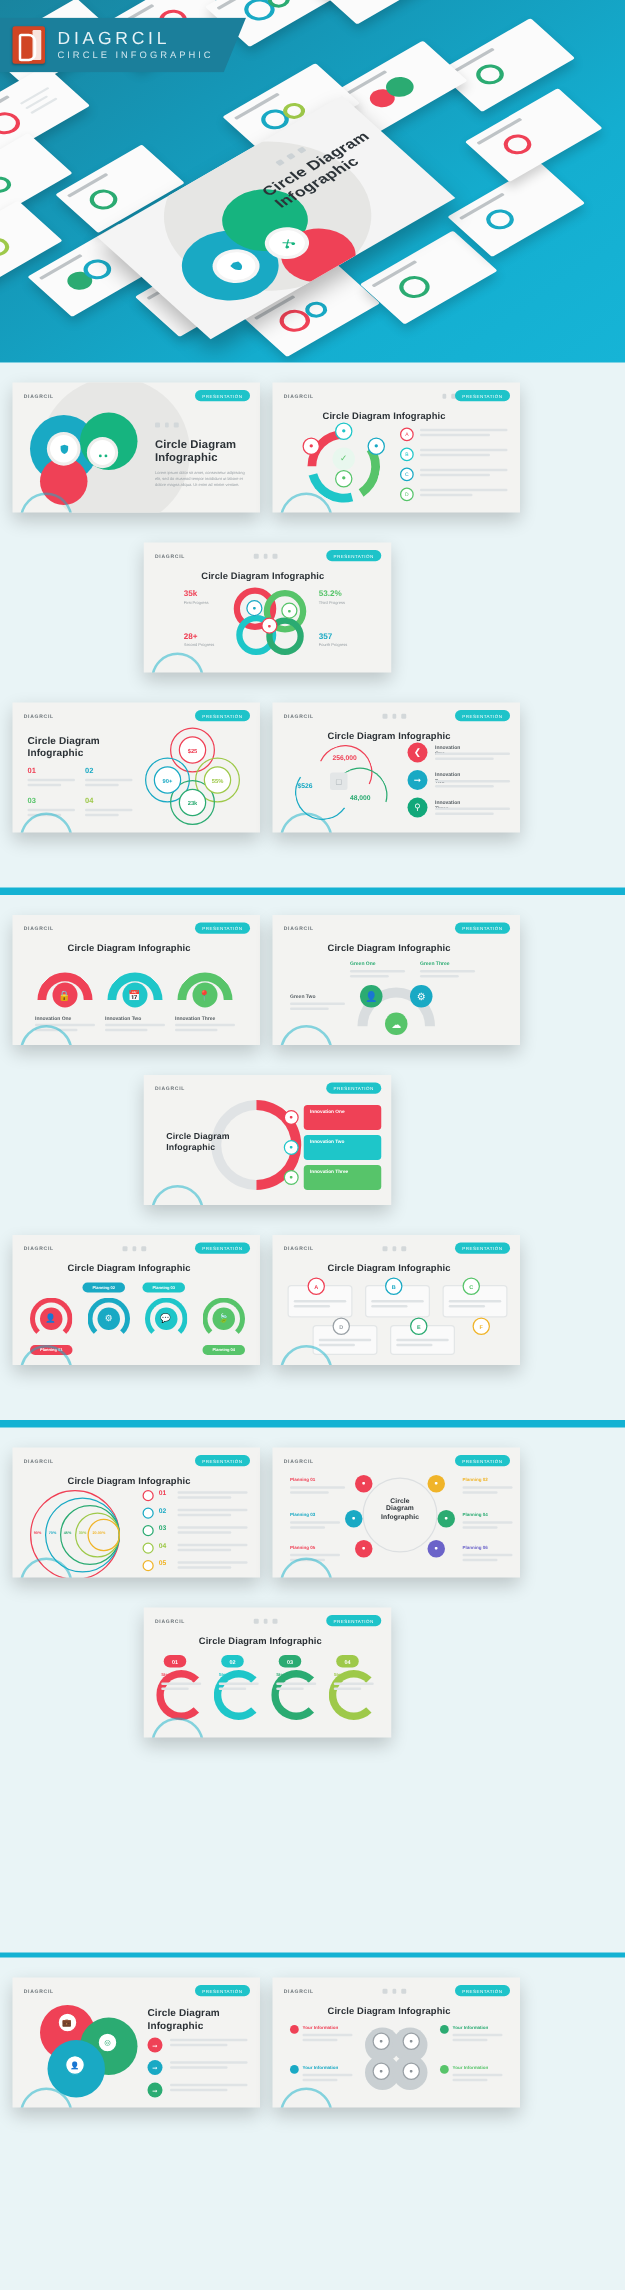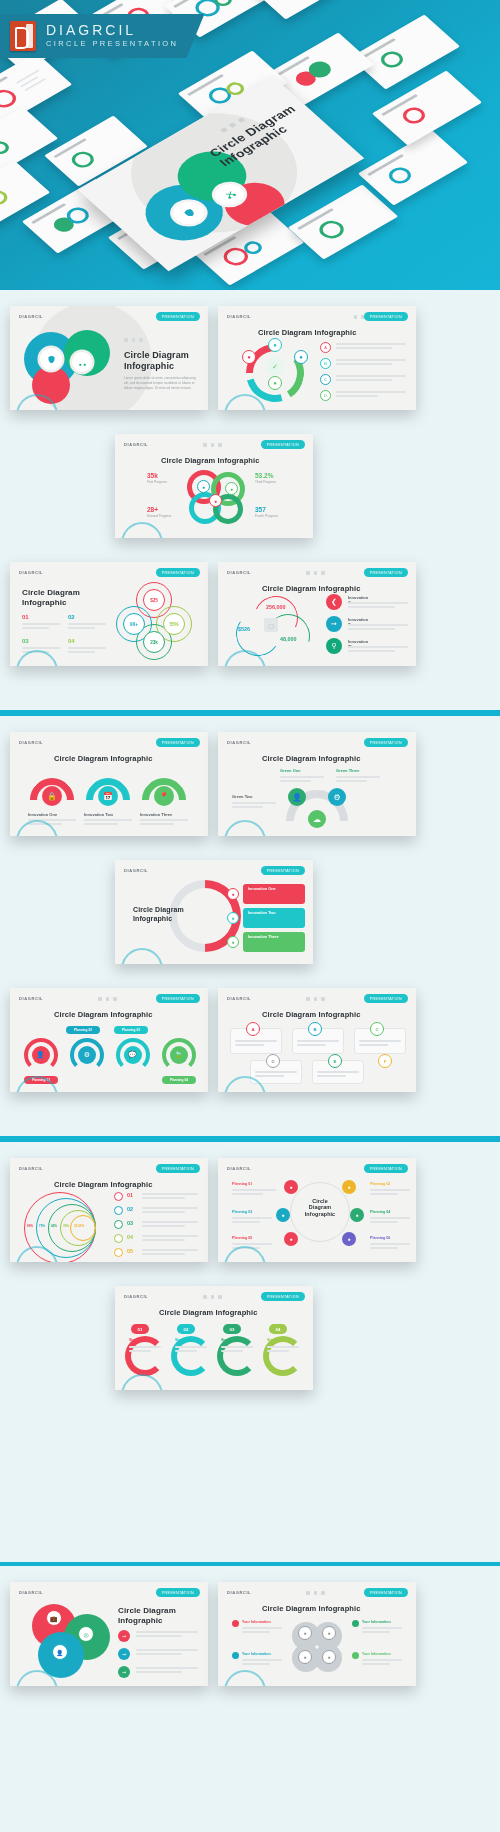--- a/index.html
+++ b/index.html
@@ -186,21 +186,21 @@
           <div>Circle Diagram</div>
           <div>Infographic</div>
         </div>
       </div>
     </div>
 
     <div class="badge">
       <div class="ppt-icon"></div>
       <div class="badge-text">
         <div class="badge-title">DIAGRCIL</div>
-        <div class="badge-sub">CIRCLE PRESENTATION</div>
+        <div class="badge-sub">CIRCLE INFOGRAPHIC</div>
       </div>
     </div>
   </div>
 
   <div class="band" style="top:290px;height:420px;"></div>
 
   <div class="slide" style="left:10px;top:306px;width:198px;height:104px;">
     <div class="disc" style="left:22px;top:-4px;width:120px;height:120px;background:#e7e7e5;"></div>
     <div class="s-head">DIAGRCIL</div>
     <div class="s-pill">PRESENTATION</div>

